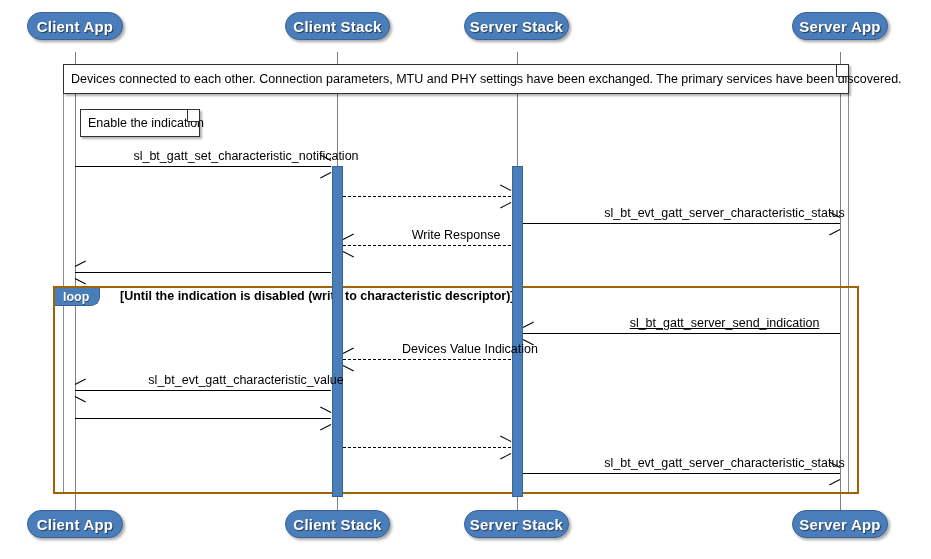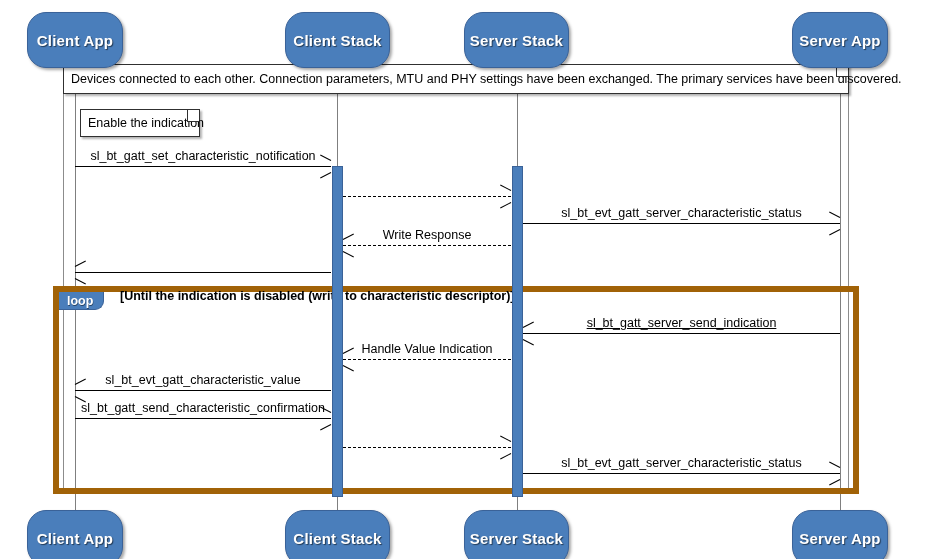--- a/index.html
+++ b/index.html
@@ -24,21 +24,21 @@
     box-sizing: border-box;
     background: #4a7ebb;
     border: 1px solid #3a6298;
     border-radius: 19px;
     color: #ffffff;
     font-size: 15px;
     font-weight: bold;
     display: flex;
     align-items: center;
     justify-content: center;
-    height: 56px;
+    height: 28px;
     text-shadow: 1px 1px 1px rgba(0,0,0,0.55);
     box-shadow: 2px 2px 3px rgba(0,0,0,0.35);
     letter-spacing: 0.2px;
     white-space: nowrap;
   }
 
   
   .lifeline {
     position: absolute;
     width: 1px;
@@ -59,21 +59,21 @@
     position: absolute;
     box-sizing: border-box;
     border: 1px solid #8c8c8c;
     background: transparent;
   }
 
   
   .fragment {
     position: absolute;
     box-sizing: border-box;
-    border: 6px solid #a16207;
+    border: 2px solid #a16207;
     background: transparent;
     padding-left: 48px;
   }
   .fragment-tab {
     position: absolute;
     left: 0;
     top: 0;
     height: 18px;
     padding: 0 10px 0 8px;
     background: #4a7ebb;
@@ -130,20 +130,21 @@
   }
   .msg-line.dashed {
     border-top: 1.5px dashed #000000;
   }
   .msg-label {
     position: absolute;
     font-size: 12.5px;
     color: #000000;
     white-space: nowrap;
     text-align: center;
+    margin-left: 43px;
   }
   
   .arrow-open {
     position: absolute;
     width: 11px;
     height: 11px;
   }
   .arrow-open i {
     position: absolute;
     display: block;
@@ -183,50 +184,49 @@
     <div class="arrow-open" style="left: 828px; top: 217px;">
       <i style="top: 0px; transform: rotate(27deg); transform-origin: right center;"></i>
       <i style="top: 12px; transform: rotate(-27deg); transform-origin: right center;"></i>
     </div>
     <div class="msg-label" style="left: 523px; top: 206px; width: 317px;">sl_bt_evt_gatt_server_characteristic_status</div>
     <div class="msg-line dashed" style="left: 343px; top: 245px; width: 168px;"></div>
     <div class="arrow-open" style="left: 343px; top: 239px;">
       <i style="top: 0px; transform: rotate(-27deg); transform-origin: left center;"></i>
       <i style="top: 12px; transform: rotate(27deg); transform-origin: left center;"></i>
     </div>
-    <div class="msg-label" style="left: 343px; top: 228px; width: 168px;">Write Response</div>
+    <div class="msg-label" style="left: 329px; top: 228px; width: 168px;">Write Response</div>
     <div class="msg-line" style="left: 75px; top: 272px; width: 256px;"></div>
     <div class="arrow-open" style="left: 75px; top: 266px;">
       <i style="top: 0px; transform: rotate(-27deg); transform-origin: left center;"></i>
       <i style="top: 12px; transform: rotate(27deg); transform-origin: left center;"></i>
     </div>
     <div class="msg-line" style="left: 523px; top: 333px; width: 317px;"></div>
     <div class="arrow-open" style="left: 523px; top: 327px;">
       <i style="top: 0px; transform: rotate(-27deg); transform-origin: left center;"></i>
       <i style="top: 12px; transform: rotate(27deg); transform-origin: left center;"></i>
     </div>
     <div class="msg-label" style="left: 523px; top: 316px; width: 317px; text-decoration: underline;">sl_bt_gatt_server_send_indication</div>
     <div class="msg-line dashed" style="left: 343px; top: 359px; width: 168px;"></div>
     <div class="arrow-open" style="left: 343px; top: 353px;">
       <i style="top: 0px; transform: rotate(-27deg); transform-origin: left center;"></i>
       <i style="top: 12px; transform: rotate(27deg); transform-origin: left center;"></i>
     </div>
-    <div class="msg-label" style="left: 343px; top: 342px; width: 168px;">Handle Value Indication</div>
+    <div class="msg-label" style="left: 343px; top: 342px; width: 168px;">Devices Value Indication</div>
     <div class="msg-line" style="left: 75px; top: 390px; width: 256px;"></div>
     <div class="arrow-open" style="left: 75px; top: 384px;">
       <i style="top: 0px; transform: rotate(-27deg); transform-origin: left center;"></i>
       <i style="top: 12px; transform: rotate(27deg); transform-origin: left center;"></i>
     </div>
     <div class="msg-label" style="left: 75px; top: 373px; width: 256px;">sl_bt_evt_gatt_characteristic_value</div>
     <div class="msg-line" style="left: 75px; top: 418px; width: 256px;"></div>
     <div class="arrow-open" style="left: 319px; top: 412px;">
       <i style="top: 0px; transform: rotate(27deg); transform-origin: right center;"></i>
       <i style="top: 12px; transform: rotate(-27deg); transform-origin: right center;"></i>
     </div>
-    <div class="msg-label" style="left: 75px; top: 401px; width: 256px;">sl_bt_gatt_send_characteristic_confirmation</div>
     <div class="msg-line dashed" style="left: 343px; top: 447px; width: 168px;"></div>
     <div class="arrow-open" style="left: 499px; top: 441px;">
       <i style="top: 0px; transform: rotate(27deg); transform-origin: right center;"></i>
       <i style="top: 12px; transform: rotate(-27deg); transform-origin: right center;"></i>
     </div>
     <div class="msg-line" style="left: 523px; top: 473px; width: 317px;"></div>
     <div class="arrow-open" style="left: 828px; top: 467px;">
       <i style="top: 0px; transform: rotate(27deg); transform-origin: right center;"></i>
       <i style="top: 12px; transform: rotate(-27deg); transform-origin: right center;"></i>
     </div>

